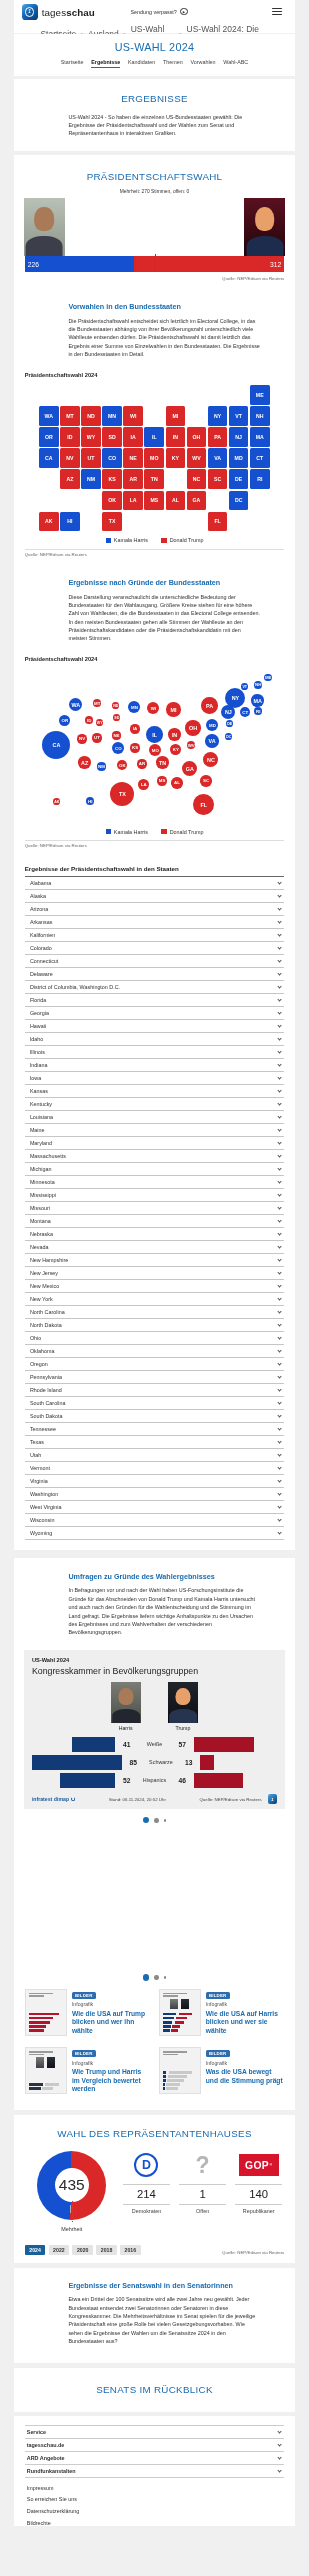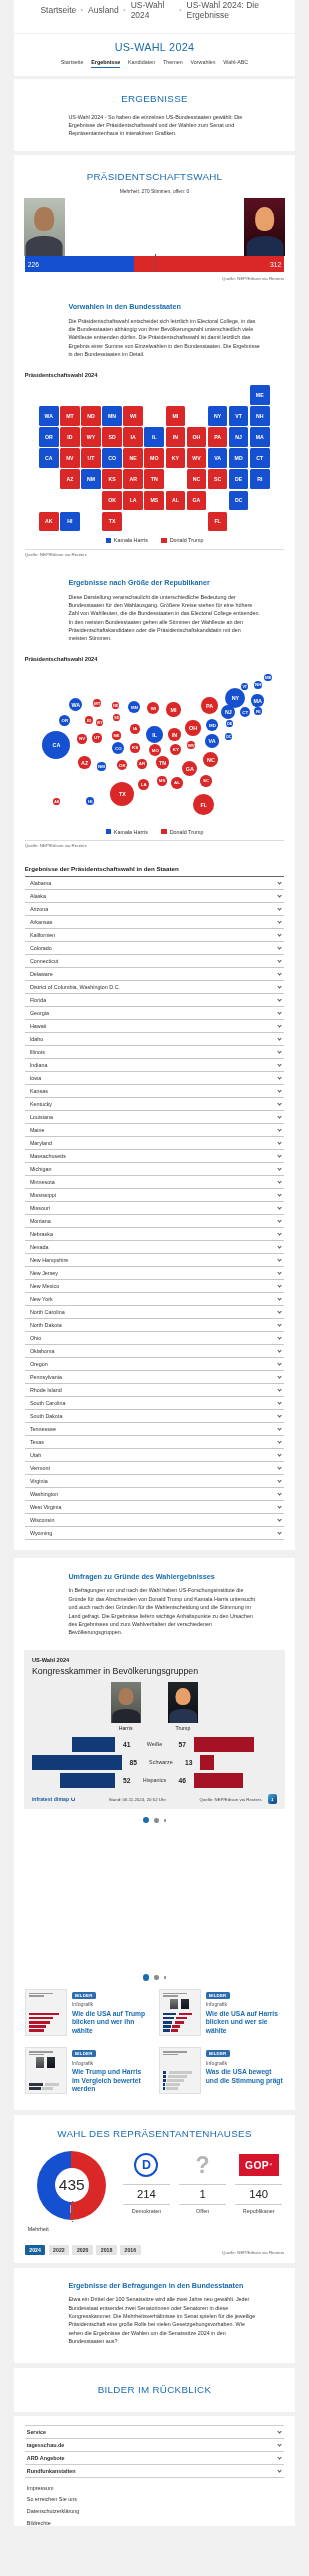--- a/index.html
+++ b/index.html
@@ -128,21 +128,21 @@
   .v-dark .bar{background:linear-gradient(90deg,#2c3440 0 48%,#f2f2f2 48% 54%,#c9c9c9 54% 100%)}
   .v-dark .bar:nth-child(n+3){display:none}
   .v-gray .bar{background:linear-gradient(90deg,#113a76 0 12%,#f2f2f2 12% 20%,#c9c9c9 20% 100%)}
   .teaser-txt{padding-top:1px}
   .tag{display:inline-block;background:#2c6caf;color:#fff;font-size:4.4px;font-weight:700;padding:1px 3.1px;border-radius:1.5px;letter-spacing:0.2px}
   .kicker{font-size:5.2px;color:#555;margin-top:2.6px}
   .teaser-title{font-size:6.7px;line-height:1.3;font-weight:700;color:#1a6cb1;margin-top:2.1px}
   
   .house-card{padding:13.4px 0 8.2px 0;margin-bottom:4.1px}
   .house-flex{display:flex;margin:11.3px 10.3px 0 13.4px;align-items:flex-start}
-  .donut-wrap{width:88px;}
+  .donut-wrap{width:88px;text-align:center}
   .donut{width:69px;height:69px;border-radius:50%;margin:0 auto;position:relative}
   .donut::after{content:"";position:absolute;inset:17.5px;background:#fff;border-radius:50%}
   .donut-center{position:absolute;inset:0;display:flex;align-items:center;justify-content:center;font-size:15.5px;color:#2b2b2b;z-index:2}
   .donut-marker{position:absolute;left:50%;bottom:-2.1px;height:20.6px;border-left:1px dotted #666;z-index:1}
   .donut-label{font-size:5.4px;color:#333;margin-top:6.2px}
   .stats{flex:1;display:flex;justify-content:space-between;padding:0 2.1px 0 7.2px}
   .stat{width:47px;text-align:center}
   .stat-logo{height:29px;display:flex;align-items:center;justify-content:center}
   .dem-logo{width:24px;height:24px;border:2.6px solid #1450cf;border-radius:50%;display:flex;align-items:center;justify-content:center;color:#1450cf;font-size:12.4px;font-weight:800}
   .open-logo{font-size:23px;font-weight:800;color:#b5b5b5;line-height:1}
@@ -166,20 +166,35 @@
   .f-label{font-size:5.4px;font-weight:700;color:#333}
   .f-links{margin:6.2px 10.3px 0 12.4px}
   .f-link{font-size:5.4px;color:#333;margin-bottom:5.7px;cursor:pointer}
 </style>
 </head>
 <body>
 
 <div class="page">
 
   <header class="card hdr">
+    <div class="hdr-top">
+      <div class="logo">
+        <div class="logo-globe">1</div>
+      </div>
+      <div class="brand"><span>tages</span><b>schau</b></div>
+      <div class="missed">
+        <span>Sendung verpasst?</span>
+        <span class="play-icon">▶</span>
+      </div>
+      <div class="burger">
+          <i></i>
+          <i></i>
+          <i></i>
+        </div>
+    </div>
     <nav class="crumbs">
       <span>Startseite</span>
         <span class="crumb-sep">▸</span>
       <span>Ausland</span>
         <span class="crumb-sep">▸</span>
       <span>US-Wahl 2024</span>
         <span class="crumb-sep">▸</span>
       <span>US-Wahl 2024: Die Ergebnisse</span>
     </nav>
   </header>
@@ -292,21 +307,21 @@
       </div>
 
     <div class="legend">
       <span><i class="sw" style="background:#1450cf"></i><span>Kamala Harris</span></span>
       <span><i class="sw" style="background:#d92827"></i><span>Donald Trump</span></span>
     </div>
     <hr class="thin-rule">
     <div class="source-line" style="margin-left:10.3px">Quelle: NEP/Edison via Reuters</div>
 
     <div class="sec-gap"></div>
-    <h3 class="h3blue">Ergebnisse nach Größe der Republikaner</h3>
+    <h3 class="h3blue">Ergebnisse nach Gründe der Bundesstaaten</h3>
     <p class="para">Diese Darstellung veranschaulicht die unterschiedliche Bedeutung der Bundesstaaten für den Wahlausgang. Größere Kreise stehen für eine höhere Zahl von Wahlleuten, die die Bundesstaaten in das Electoral College entsenden. In den meisten Bundesstaaten gehen alle Stimmen der Wahlleute an den Präsidentschaftskandidaten oder die Präsidentschaftskandidatin mit den meisten Stimmen.</p>
     <div class="chart-label">Präsidentschaftswahl 2024</div>
 
     <div class="bubble-box">
 
     <div class="bubble" style="height: 7.7px; width: 7.7px; left: 250px; top: 6.4px; background: rgb(20, 80, 207); font-size: 4.4px;">
           <span>ME</span>
         </div>
         <div class="bubble" style="height: 6.7px; width: 6.7px; left: 227px; top: 16px; background: rgb(20, 80, 207); font-size: 3.6px;">
           <span>VT</span>
@@ -943,26 +958,26 @@
           <div class="chip">2020</div>
           <div class="chip">2018</div>
           <div class="chip">2016</div>
         </div>
       <div class="source-line">Quelle: NEP/Edison via Reuters</div>
     </div>
   </section>
 
 
   <section class="card senate-card">
-    <h3 class="h3blue">Ergebnisse der Befragungen in den Bundesstaaten</h3>
+    <h3 class="h3blue">Ergebnisse der Senatswahl in den Senatorinnen</h3>
     <p class="para">Etwa ein Drittel der 100 Senatssitze wird alle zwei Jahre neu gewählt. Jeder Bundesstaat entsendet zwei Senatorinnen oder Senatoren in diese Kongresskammer. Die Mehrheitsverhältnisse im Senat spielen für die jeweilige Präsidentschaft eine große Rolle bei vielen Gesetzgebungsvorhaben. Wie sehen die Ergebnisse der Wahlen um die Senatssitze 2024 in den Bundesstaaten aus?</p>
   </section>
 
   <section class="card head-card">
-    <h2 class="h2blue">BILDER IM RÜCKBLICK</h2>
+    <h2 class="h2blue">SENATS IM RÜCKBLICK</h2>
   </section>
 
   <footer class="card footer-card">
     <div class="f-acc">
 
         <div class="f-row">
           <span class="f-label">Service</span>
           <span class="chev"></span>
         </div>
 

